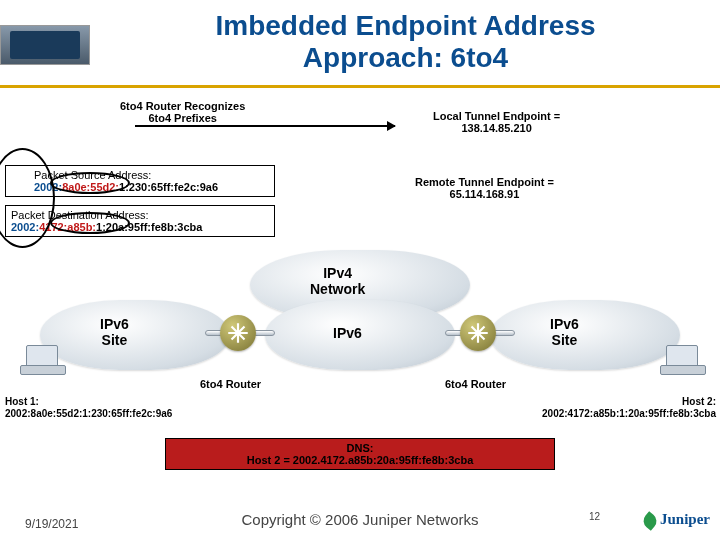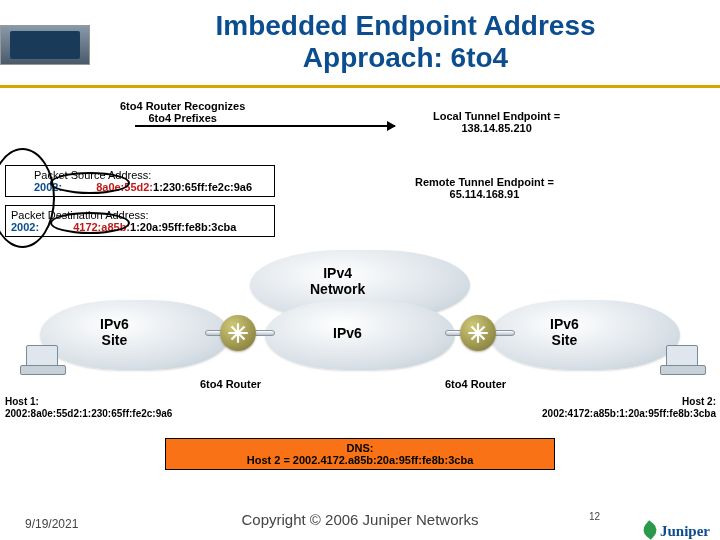--- a/index.html
+++ b/index.html
@@ -72,21 +72,21 @@
     position: absolute;
     left: 5px; width: 270px;
     border: 1px solid #000;
     background: #fff;
     padding: 3px 5px;
     font-size: 11px;
   }
   .pkt-src { top: 165px; padding-left: 28px; }
   .pkt-dst { top: 205px; }
   .addr-colored .p1 { color: #0b4d8f; font-weight: bold; }
-  .addr-colored .p2 { color: #c01818; font-weight: bold; margin-left: 34px; }
+  .addr-colored .p2 { color: #c01818; font-weight: bold; }
   .addr-colored .p3 { color: #000; font-weight: bold; }
   .ellipse {
     position: absolute;
     border: 2px solid #000;
     border-radius: 50%;
     background: transparent;
   }
   .ell1 { top: 148px; left: -10px; width: 65px; height: 100px; }
   .ell2 { top: 172px; left: 50px; width: 80px; height: 22px; }
   .ell3 { top: 212px; left: 50px; width: 80px; height: 22px; }
@@ -151,45 +151,45 @@
   .host1 { top: 396px; left: 5px; }
   .host2 { top: 396px; right: 4px; text-align: right; margin-left: 40px; }
   .dns-box {
     position: absolute;
     top: 438px; left: 165px;
     width: 390px;
     border: 1px solid #000;
     padding: 3px 9px;
     font-size: 11px; font-weight: bold;
     text-align: center;
-    background: #f97316;
+    background: #b91c1c;
   }
   .footer-date {
     position: absolute;
     bottom: 9px; left: 25px;
     font-size: 12px; color: #444;
   }
   .footer-copy {
     position: absolute;
     bottom: 12px; left: 0; right: 0;
     text-align: center;
     font-size: 15px; color: #444;
   }
   .footer-page {
     position: absolute;
     bottom: 18px; right: 120px;
     font-size: 10px; color: #444;
   }
   .juniper-logo {
     position: absolute;
-    bottom: 0; right: 10px;
+    bottom: 12px; right: 10px;
     font-size: 15px; font-weight: bold;
     color: #0b4d8f;
     font-family: Georgia, serif;
-    display: flex; align-items: flex-start; gap: 3px;
+    display: flex; align-items: flex-end; gap: 3px;
   }
   .juniper-logo .leaf {
     width: 14px; height: 14px;
     background: #2a9a4a;
     border-radius: 0 60% 0 60%;
     transform: rotate(40deg);
   }
   .pipe {
     position: absolute;
     height: 6px;

